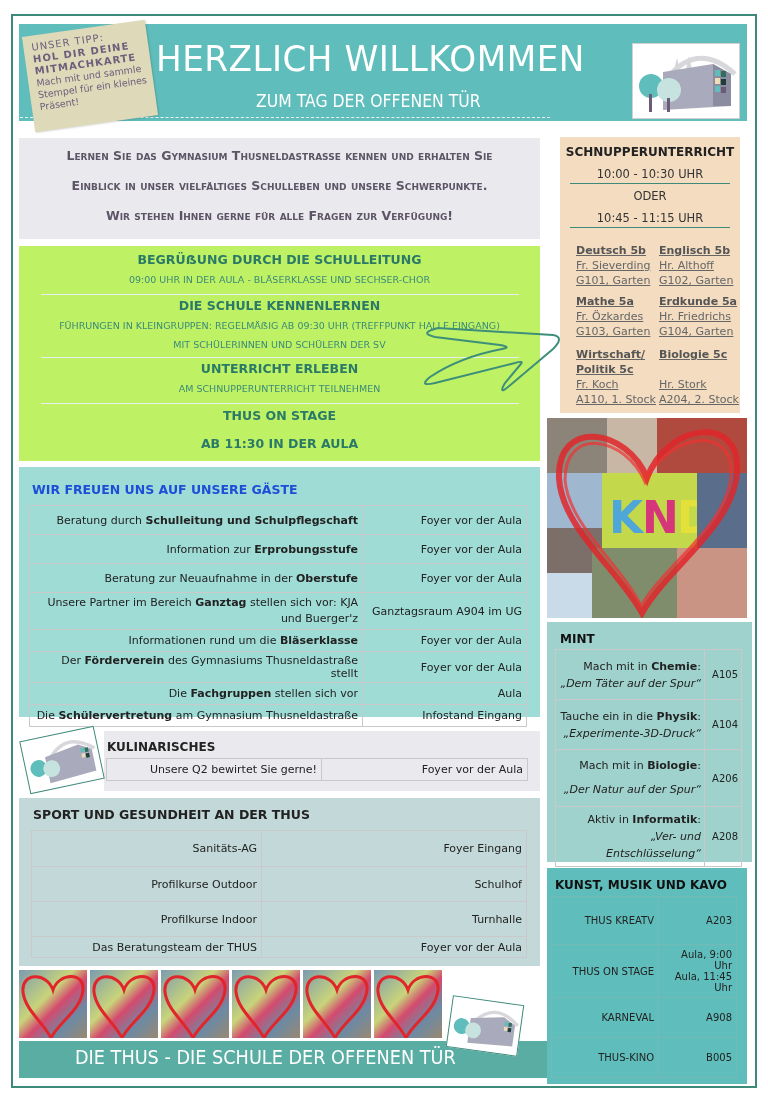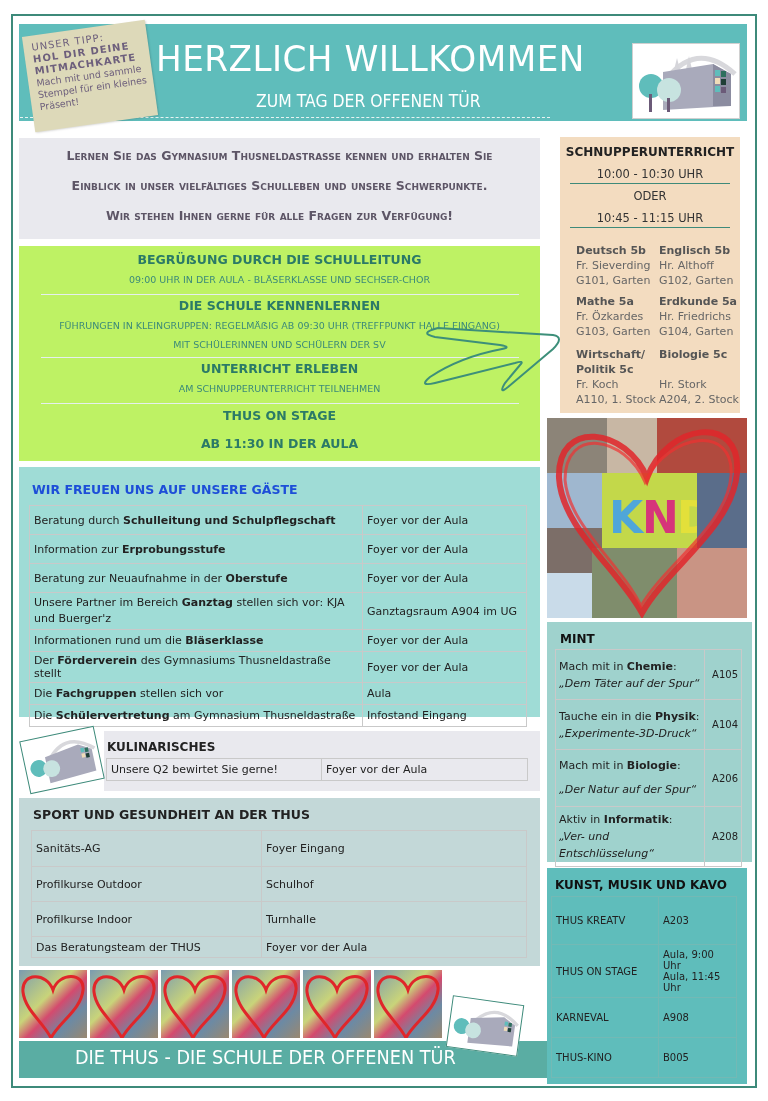--- a/index.html
+++ b/index.html
@@ -25,28 +25,28 @@
   .program { left: 19px; top: 246px; width: 521px; height: 215px; background: #bef264; text-align: center; color: #2b7a67; }
   .program .h { position: absolute; width: 100%; left: 0; font-weight: bold; font-size: 12.5px; }
   .program .s { position: absolute; width: 100%; left: 0; font-size: 9.5px; color: #3b8a79; }
   .program .sep { position: absolute; left: 22px; width: 478px; border-top: 1px solid #e5efef; }
 
   
   .schnupper { left: 560px; top: 137px; width: 180px; height: 276px; background: #f3dcc0; color: #555; }
   .schnupper .title { position: absolute; top: 8px; width: 100%; text-align: center; font-weight: bold; font-size: 12px; color: #222; }
   .schnupper .time { position: absolute; left: 10px; width: 160px; text-align: center; font-size: 11.5px; color: #333; }
   .schnupper .uline { position: absolute; left: 10px; width: 160px; border-top: 1px solid #3d8a7a; }
-  .course { position: absolute; font-size: 11px; line-height: 15px; color: #666; }
+  .course { position: absolute; font-size: 11px; line-height: 15px; color: #666; text-decoration: underline; }
   .course .subj { font-weight: bold; color: #555; }
 
   
   .gaeste { left: 19px; top: 467px; width: 521px; height: 250px; background: #9fdcd6; }
   .gaeste .title { position: absolute; left: 13px; top: 15px; font-weight: bold; font-size: 12.5px; color: #1d4ed8; }
   table { border-collapse: collapse; font-size: 11px; color: #222; }
-  td { border: 1px solid #c9c9c9; padding: 2px 4px; vertical-align: middle; }
+  td { border: 1px solid #c9c9c9; padding: 2px 4px; vertical-align: middle; text-align: right; }
   .gt { position: absolute; left: 10px; top: 38px; width: 498px; }
   .gt td:first-child { width: 333px; }
 
   
   .kulin { left: 104px; top: 731px; width: 436px; height: 60px; background: #e9e9ee; }
   .kulin .title { position: absolute; left: 3px; top: 9px; font-weight: bold; font-size: 12px; color: #222; }
   .kt { position: absolute; left: 2px; top: 27px; width: 422px; }
   .kt td:first-child { width: 215px; }
   .small-logo { width: 76px; height: 54px; background: #fff; border: 1px solid #3d8a7a; }
 

